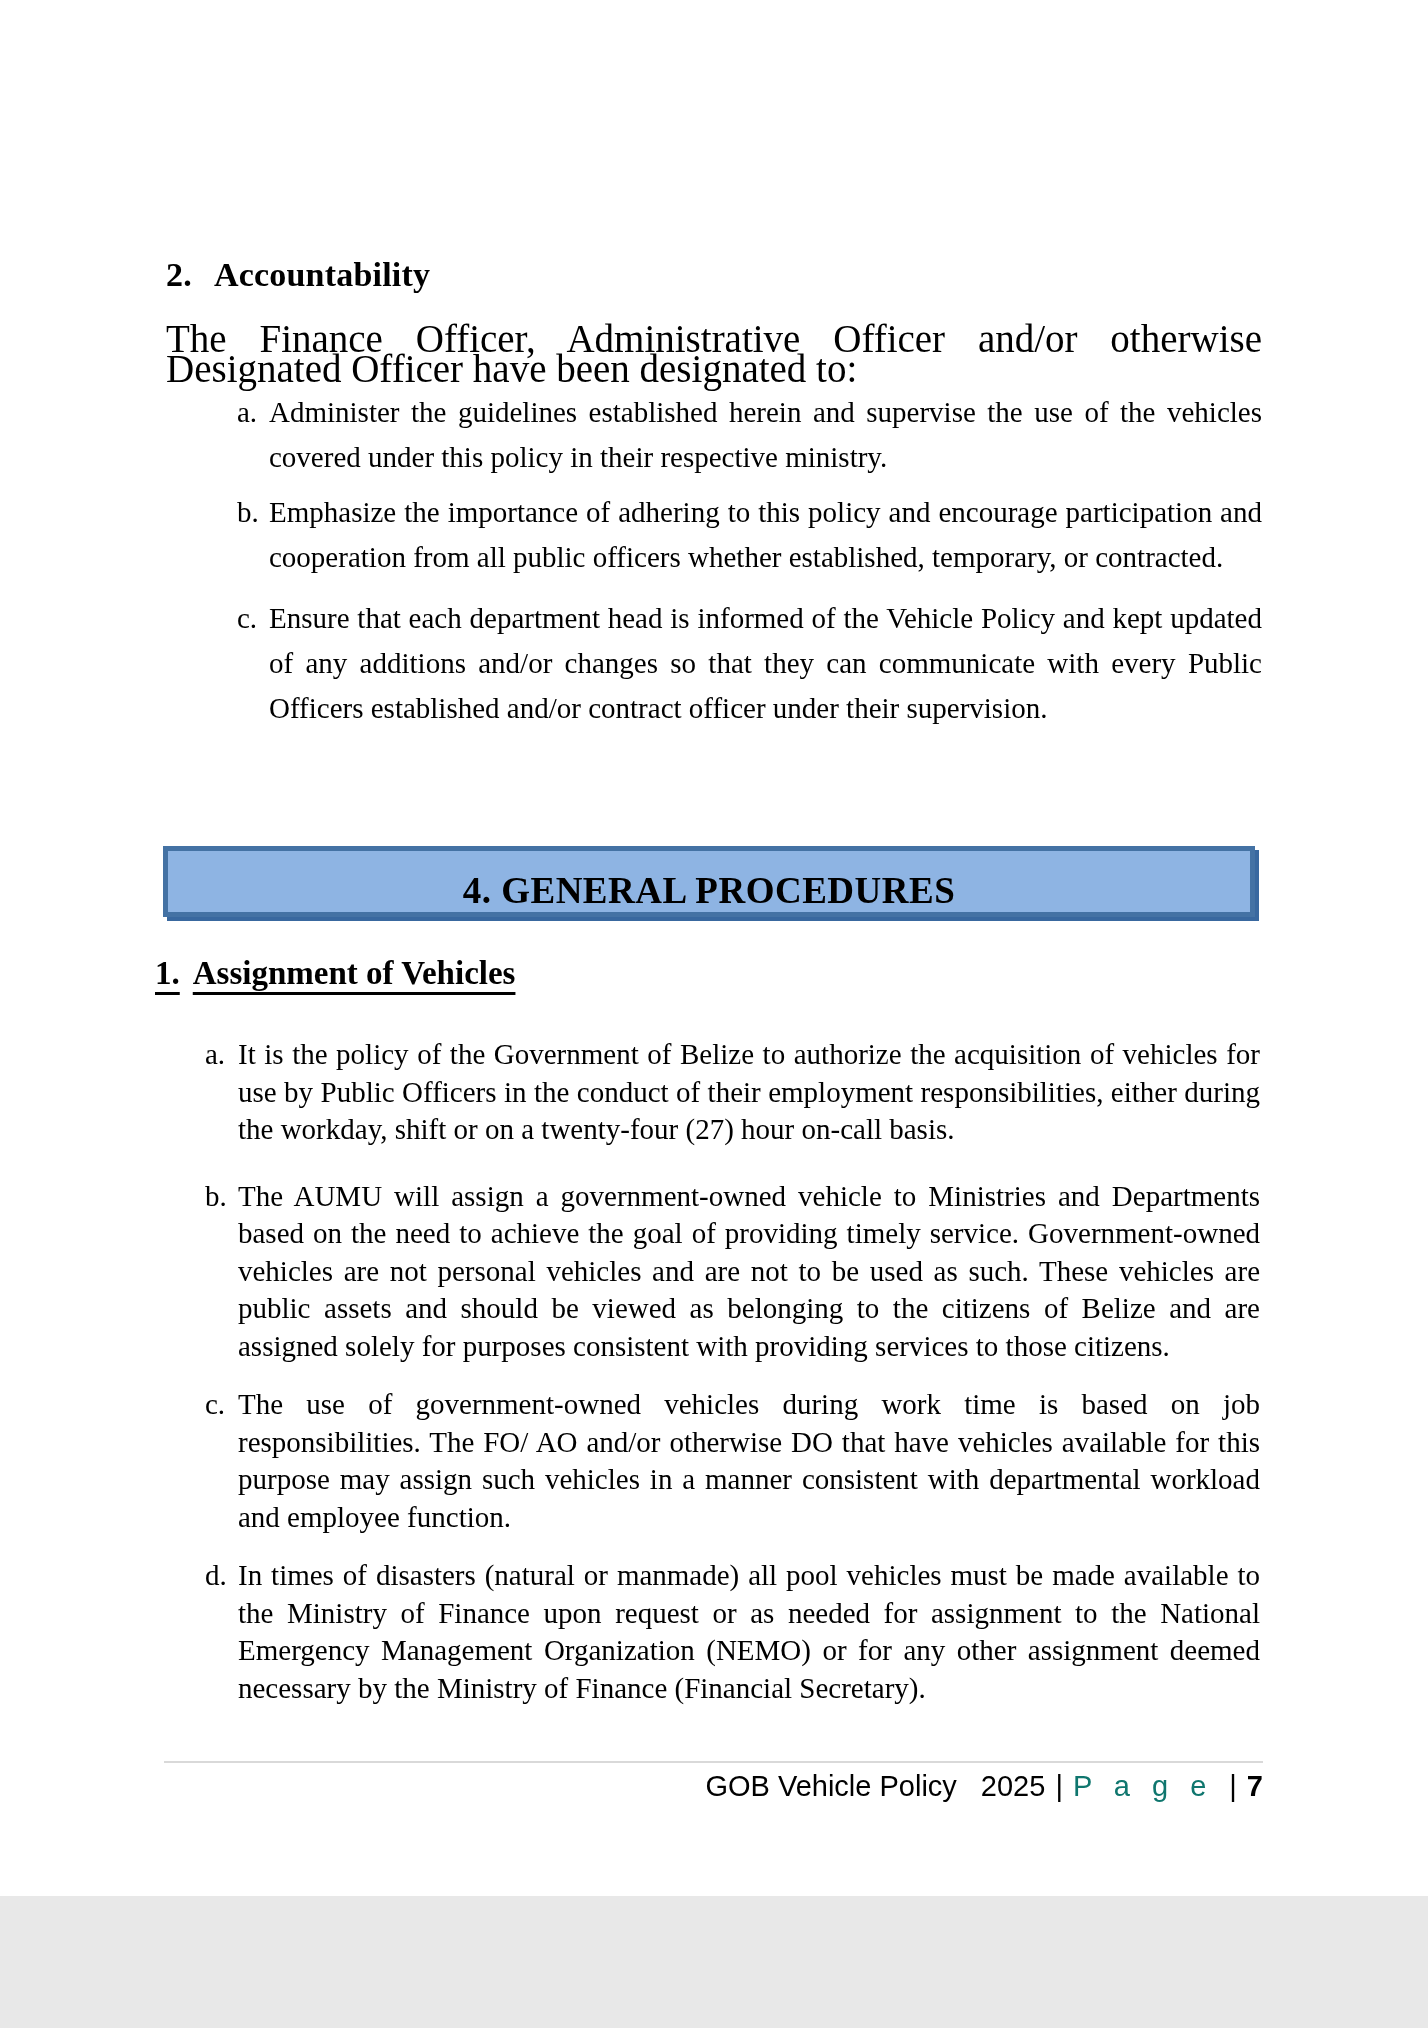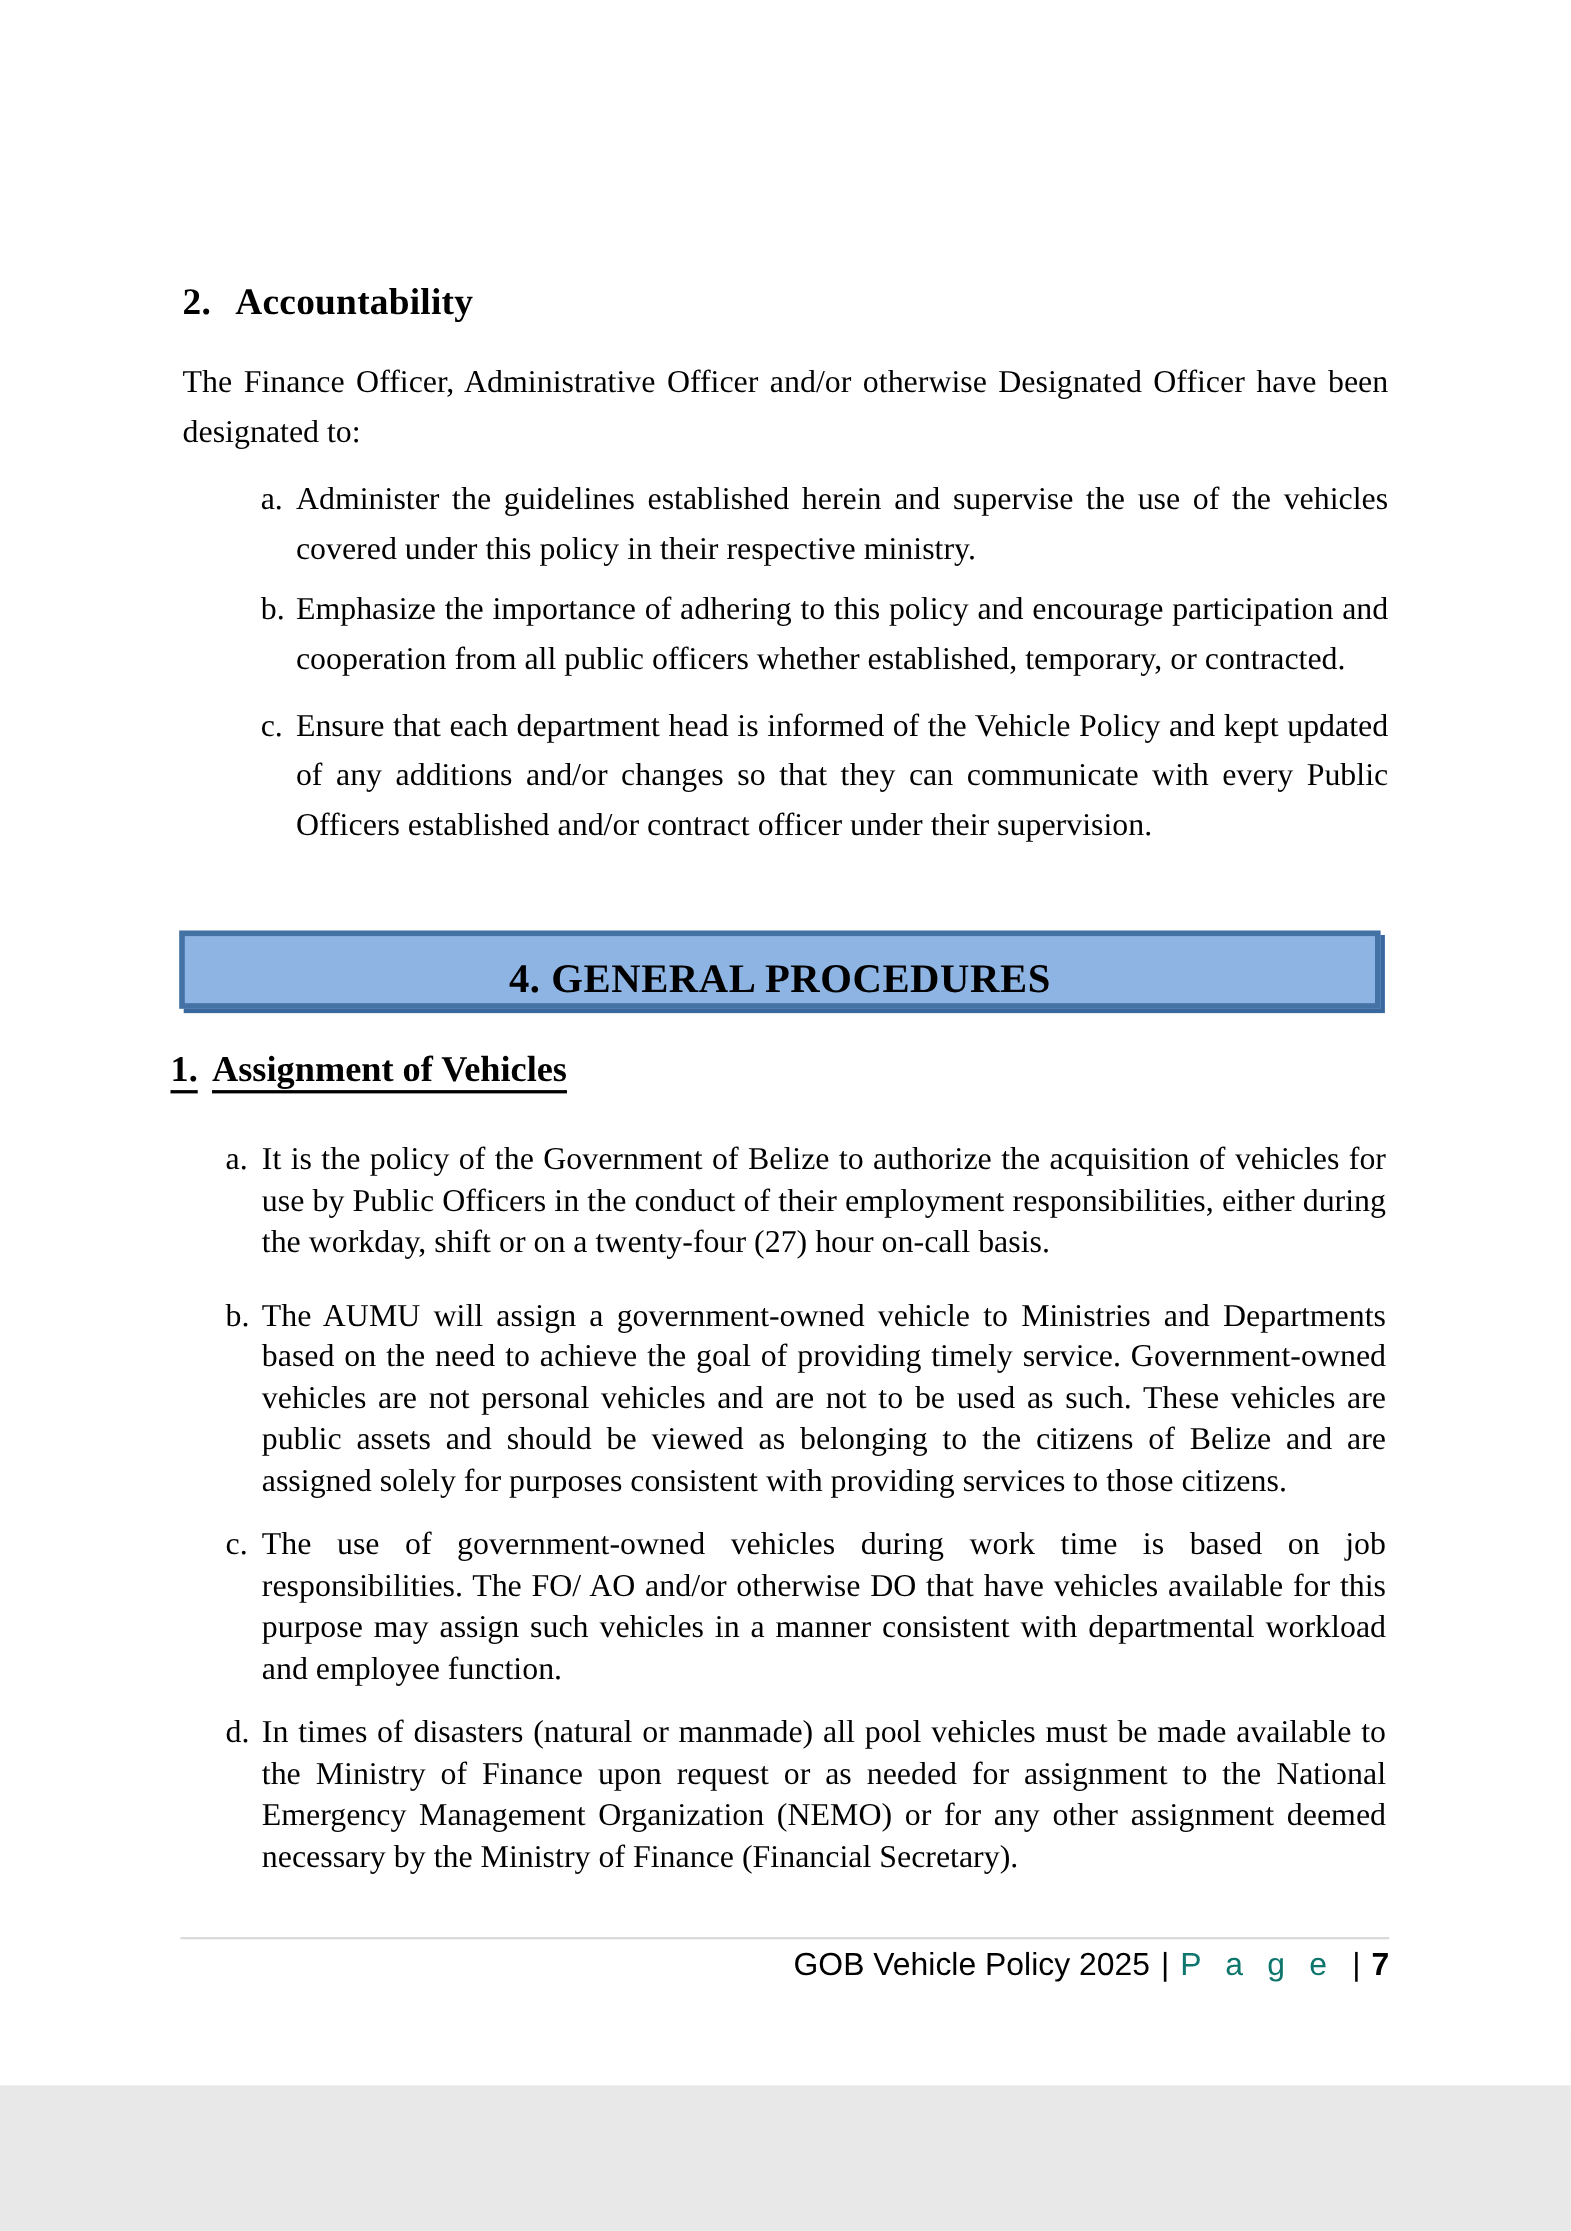--- a/index.html
+++ b/index.html
@@ -10,21 +10,21 @@
     font-family:"Liberation Serif", serif;
     color:#000;
     margin:0 auto;
     overflow:hidden;
   }
 
   
   .sec-accountability{position:absolute;left:166px;right:166px;top:256px;}
   .h-acc{font-size:34px;font-weight:bold;margin:0 0 30px 0;letter-spacing:.2px;}
   .h-acc .hnum{margin-right:22px;}
-  .intro{font-size:29px;line-height:46px;text-align:justify;margin:0 0 16px 0;}
+  .intro{font-size:39px;line-height:30px;text-align:justify;margin:0 0 6px 0;}
   .list{list-style:none;margin:0;padding:0;}
   .list .li{display:grid;font-size:29px;text-align:justify;}
   .list .marker{text-align:left;}
   .list1{margin-left:71px;}
   .list1 .li{grid-template-columns:32px 1fr;line-height:45px;margin-bottom:10px;}
   .list1 .li:nth-child(3){margin-top:16px;}
 
   
   .banner{
     position:absolute;left:163px;top:846px;width:1082px;height:61px;
@@ -53,21 +53,21 @@
   .footer{
     position:absolute;left:164px;right:165px;top:1761px;
     border-top:2px solid #D9D9D9;
     padding-top:7px;
     text-align:right;
     font-family:"Liberation Sans", sans-serif;
     font-size:29px;
     white-space:nowrap;
   }
   .f-title{}
-  .f-year{margin-left:8px;}
+  .f-year{margin-left:24px;}
   .f-sep{margin:0 10px;}
   .f-page{color:#0f766e;letter-spacing:7px;}
   .f-sep2{margin-left:16px;margin-right:10px;}
   .f-num{font-weight:bold;}
 </style>
 </head>
 <body>
 
 <div class="page">
 

